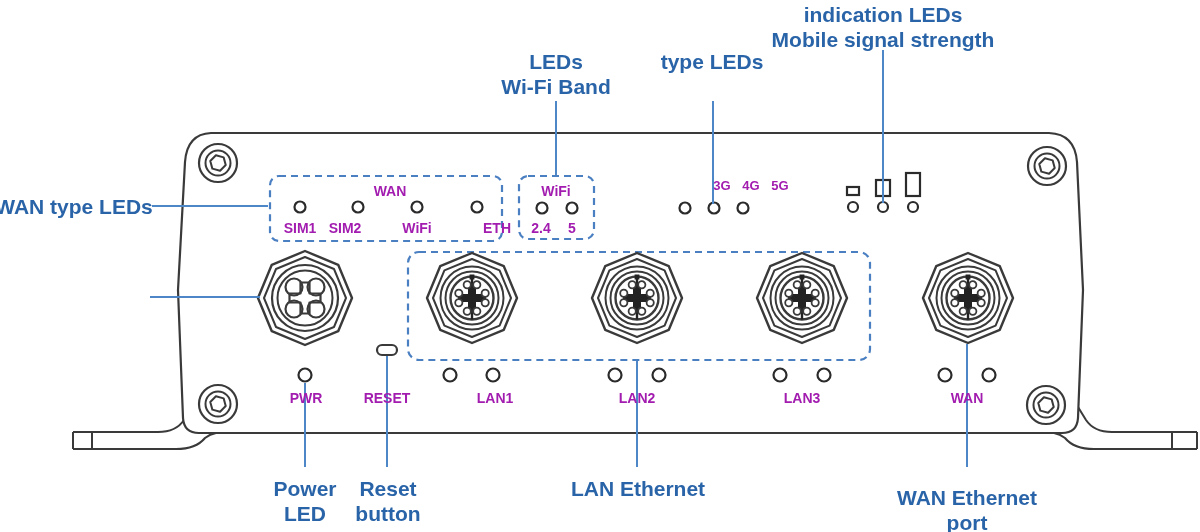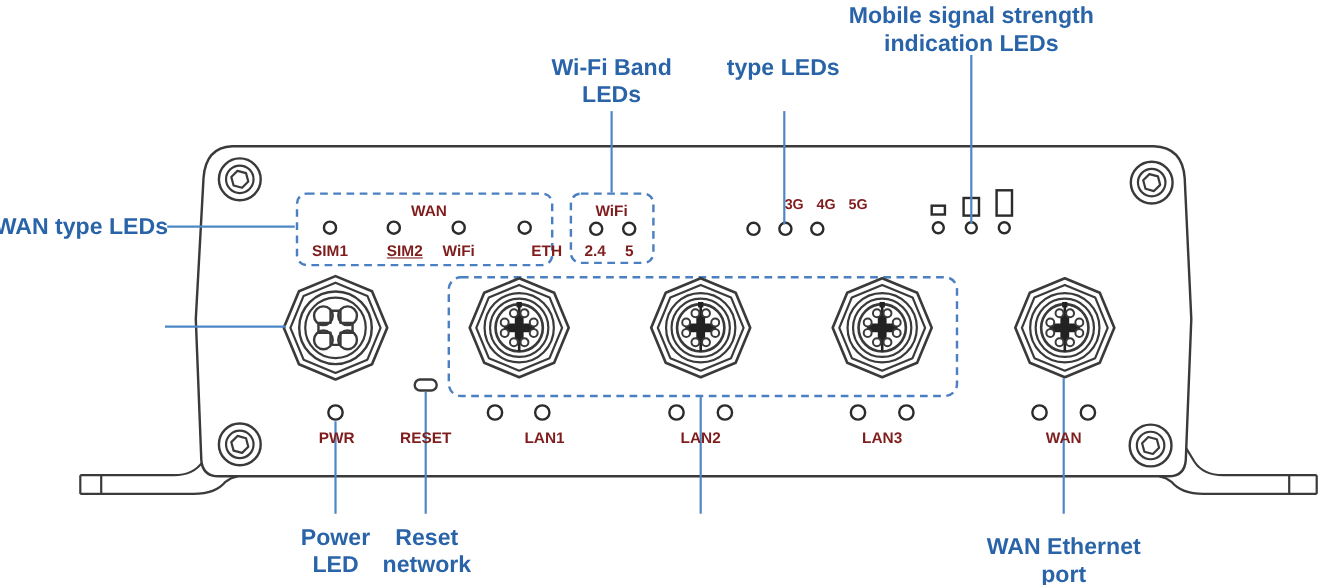--- a/index.html
+++ b/index.html
@@ -1,21 +1,21 @@
 <!DOCTYPE html>
 <html><head>
 <meta charset="utf-8">
 <style>
   html,body{margin:0;padding:0;background:#ffffff;}
   #stage{position:relative;width:1200px;height:532px;background:#ffffff;overflow:hidden;
          font-family:"Liberation Sans","DejaVu Sans",sans-serif;}
   #lineart{position:absolute;left:0;top:0;}
   .callout{position:absolute;transform:translateX(-50%);text-align:center;
            color:#2a64a8;font-weight:700;font-size:21px;line-height:25px;white-space:nowrap;}
-  .ptext{position:absolute;transform:translateX(-50%);color:#7f1d1d;font-weight:700;
+  .ptext{position:absolute;transform:translateX(-50%);color:#a21caf;font-weight:700;
          font-size:14px;line-height:16px;white-space:nowrap;text-align:center;}
   .ptext.small{font-size:13px;margin-left:37px;}
 </style>
 </head>
 <body>
 
 <div id="stage">
 
   <svg id="lineart" width="1200" height="532" viewBox="0 0 1200 532">
     <defs>
@@ -138,61 +138,62 @@
       <line x1="883" y1="50" x2="883" y2="203"></line>
       <line x1="305" y1="383" x2="305" y2="467"></line>
       <line x1="387" y1="356" x2="387" y2="467"></line>
       <line x1="637" y1="361" x2="637" y2="467"></line>
       <line x1="967" y1="344" x2="967" y2="467"></line>
     </g>
   </svg>
 
   <div class="ptext" style="left:390px;top:183px;">WAN</div>
   <div class="ptext" style="left:300px;top:220px;">SIM1</div>
-  <div class="ptext" style="left:368px;top:220px;text-decoration:underline;">SIM2</div>
+  <div class="ptext" style="left:345px;top:220px;">SIM2</div>
   <div class="ptext" style="left:417px;top:220px;">WiFi</div>
   <div class="ptext" style="left:477px;top:220px;margin-left:20px;">ETH</div>
 
   <div class="ptext" style="left:556px;top:183px;">WiFi</div>
   <div class="ptext" style="left:541px;top:220px;">2.4</div>
   <div class="ptext" style="left:572px;top:220px;">5</div>
 
   <div class="ptext small" style="left:685px;top:178px;">3G</div>
   <div class="ptext small" style="left:714px;top:178px;">4G</div>
   <div class="ptext small" style="left:743px;top:178px;">5G</div>
 
   <div class="ptext" style="left:306px;top:390px;">PWR</div>
   <div class="ptext" style="left:387px;top:390px;">RESET</div>
   <div class="ptext" style="left:495px;top:390px;">LAN1</div>
   <div class="ptext" style="left:637px;top:390px;">LAN2</div>
   <div class="ptext" style="left:802px;top:390px;">LAN3</div>
   <div class="ptext" style="left:967px;top:390px;">WAN</div>
 
   <div class="callout" style="left:883px;top:2px;">
+    <div>indication LEDs</div>
     <div>Mobile signal strength</div>
-    <div>indication LEDs</div>
   </div>
   <div class="callout" style="left:556px;top:49px;">
+    <div>LEDs</div>
     <div>Wi-Fi Band</div>
-    <div>LEDs</div>
   </div>
   <div class="callout" style="left:712px;top:49px;">
     <div>type LEDs</div>
   </div>
   <div class="callout" style="left:74px;top:194px;">
     <div>WAN type LEDs</div>
   </div>
   <div class="callout" style="left:305px;top:476px;">
     <div>Power</div>
     <div>LED</div>
   </div>
   <div class="callout" style="left:388px;top:476px;">
     <div>Reset</div>
-    <div>network</div>
+    <div>button</div>
   </div>
   <div class="callout" style="left:638px;top:476px;">
+    <div>LAN Ethernet</div>
   </div>
   <div class="callout" style="left:967px;top:485px;">
     <div>WAN Ethernet</div>
     <div>port</div>
   </div>
 
 </div>
 
 </body></html>

